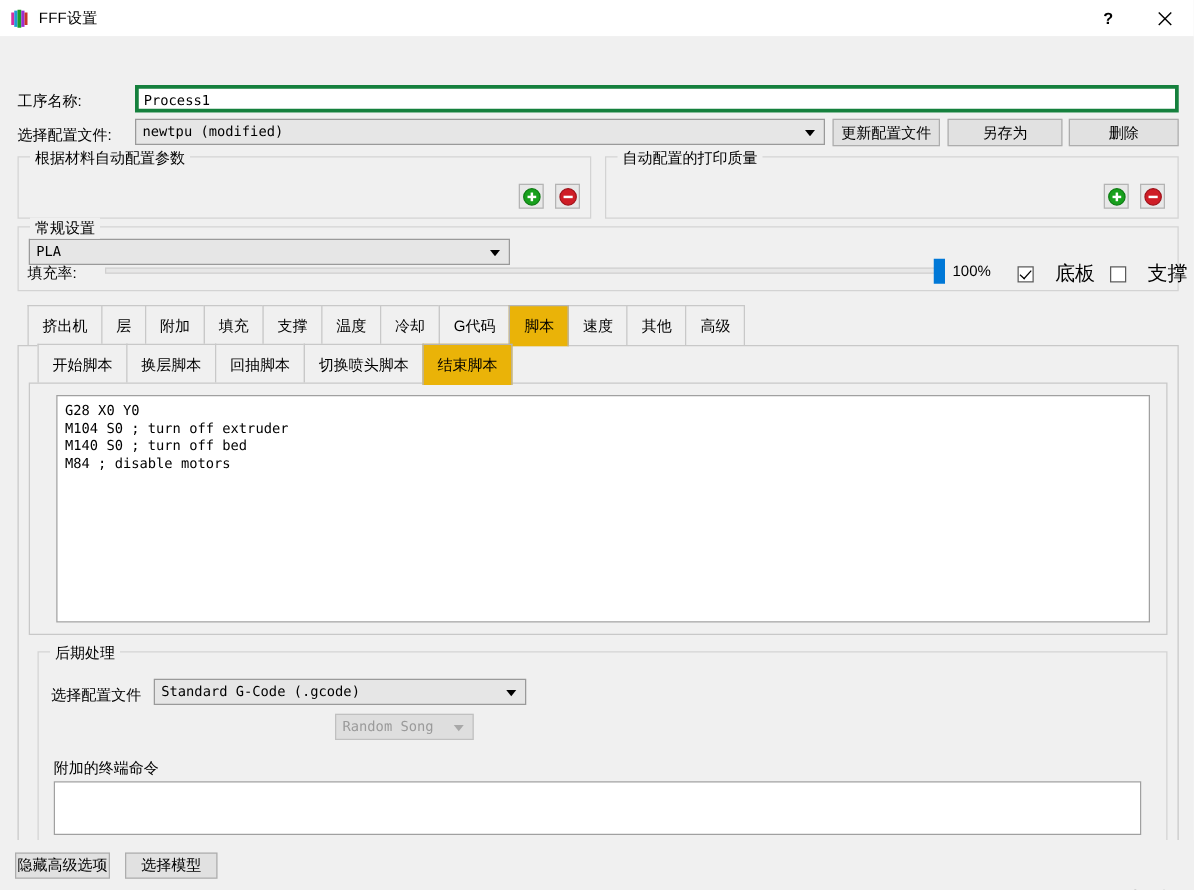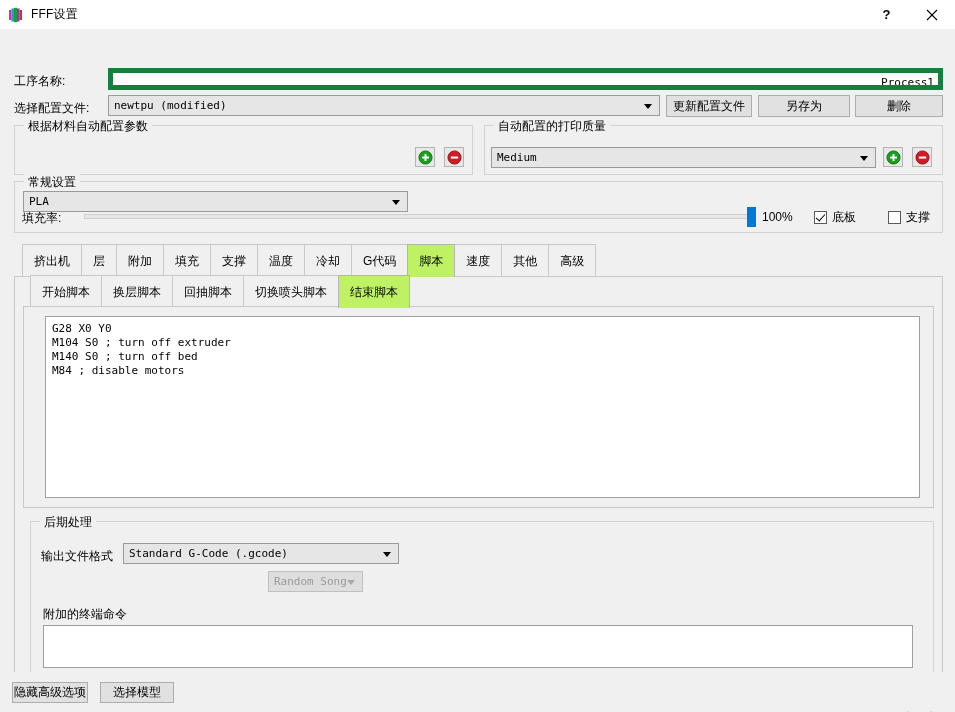--- a/index.html
+++ b/index.html
@@ -75,31 +75,30 @@
   }
 
   
   .lbl {
     font-size: 12px;
     color: #000;
     white-space: nowrap;
   }
   .txtinput {
     background: #ffffff;
-    border: 5px solid #15803d;
+    border: 3px solid #15803d;
     height: 22px;
     box-sizing: border-box;
     font-family: "DejaVu Sans Mono", monospace;
     font-size: 11px;
     line-height: 20px;
     padding: 0 4px;
     color: #000;
     overflow: hidden;
     white-space: nowrap;
-    text-align: right;
   }
   .combo {
     background: #e6e6e6;
     border: 1px solid #9a9a9a;
     height: 21px;
     box-sizing: border-box;
     font-family: "DejaVu Sans Mono", monospace;
     font-size: 11px;
     line-height: 19px;
     padding: 0 20px 0 5px;
@@ -166,22 +165,22 @@
     padding: 0 4px;
     font-size: 12px;
     color: #000;
     white-space: nowrap;
   }
 
   
   .chk {
     display: inline-flex;
     align-items: center;
-    gap: 5px;
-    font-size: 12px;
+    gap: 17px;
+    font-size: 16px;
     white-space: nowrap;
   }
   .chk .box {
     width: 13px;
     height: 13px;
     border: 1px solid #5a5a5a;
     background: #fff;
     box-sizing: border-box;
     position: relative;
     flex: 0 0 auto;
@@ -237,21 +236,21 @@
     border-bottom: none;
     box-sizing: border-box;
     display: flex;
     align-items: center;
     font-size: 12px;
     color: #000;
     margin-right: -1px;
     position: relative;
   }
   .tab.active {
-    background: #bef264;
+    background: #eab308;
     height: 24px;
     z-index: 3;
     border-color: #b5b5b5;
   }
 
   .tabpanel {
     position: absolute;
     background: #f0f0f0;
     border: 1px solid #c8c8c8;
     box-sizing: border-box;
@@ -354,21 +353,20 @@
     <div class="iconbtn" style="position:absolute; left:444px; top:118px;">
       <svg width="15" height="15" viewBox="0 0 16 16">
         <circle cx="8" cy="8" r="7" fill="#cf1d26" stroke="#9e1119" stroke-width="1"></circle>
         <rect x="4.1" y="7" width="7.8" height="2.1" fill="#fff"></rect>
       </svg>
     </div>
 
     <div class="group" style="left:484px; top:96px; width:459px; height:50px;">
       <span class="group-title">自动配置的打印质量</span>
     </div>
-    <div class="combo" style="position:absolute; left:491px; top:118px; width:385px;">Medium</div>
     <div class="iconbtn" style="position:absolute; left:883px; top:118px;">
       <svg width="15" height="15" viewBox="0 0 16 16">
         <circle cx="8" cy="8" r="7" fill="#18a01d" stroke="#0d7a12" stroke-width="1"></circle>
         <rect x="4.3" y="7" width="7.4" height="2.1" fill="#fff"></rect>
         <rect x="6.95" y="4.3" width="2.1" height="7.4" fill="#fff"></rect>
       </svg>
     </div>
     <div class="iconbtn" style="position:absolute; left:912px; top:118px;">
       <svg width="15" height="15" viewBox="0 0 16 16">
         <circle cx="8" cy="8" r="7" fill="#cf1d26" stroke="#9e1119" stroke-width="1"></circle>
@@ -456,24 +454,24 @@
     <div class="tabpanel" style="left:23px; top:277px; width:911px; height:202px; background:#f0f0f0;"></div>
 
     <div class="codearea" style="left:45px; top:287px; width:875px; height:182px;">G28 X0 Y0
 M104 S0 ; turn off extruder
 M140 S0 ; turn off bed
 M84 ; disable motors</div>
 
     <div class="group" style="left:30px; top:492px; width:904px; height:161px;">
       <span class="group-title">后期处理</span>
     </div>
-    <div class="lbl" style="position:absolute; left:41px; top:519px;">输出文件格式</div>
-    <div class="combo" style="position:absolute; left:123px; top:514px; width:276px;">Standard G-Code (.gcode)</div>
-
-    <div class="combo disabled" style="position:absolute; left:268px; top:542px; width:95px;">Random Song</div>
+    <div class="lbl" style="position:absolute; left:41px; top:519px;">选择配置文件</div>
+    <div class="combo" style="position:absolute; left:123px; top:514px; width:298px;">Standard G-Code (.gcode)</div>
+
+    <div class="combo disabled" style="position:absolute; left:268px; top:542px; width:111px;">Random Song</div>
 
     <div class="lbl" style="position:absolute; left:43px; top:577px;">附加的终端命令</div>
     <div class="plaininput" style="left:43px; top:596px; width:870px; height:43px;"></div>
 
     <div class="footer">
       <div class="btn" style="position:absolute; left:12px; top:10px; width:76px; height:21px;">隐藏高级选项</div>
       <div class="btn" style="position:absolute; left:100px; top:10px; width:74px; height:21px;">选择模型</div>
 
     </div>
 

